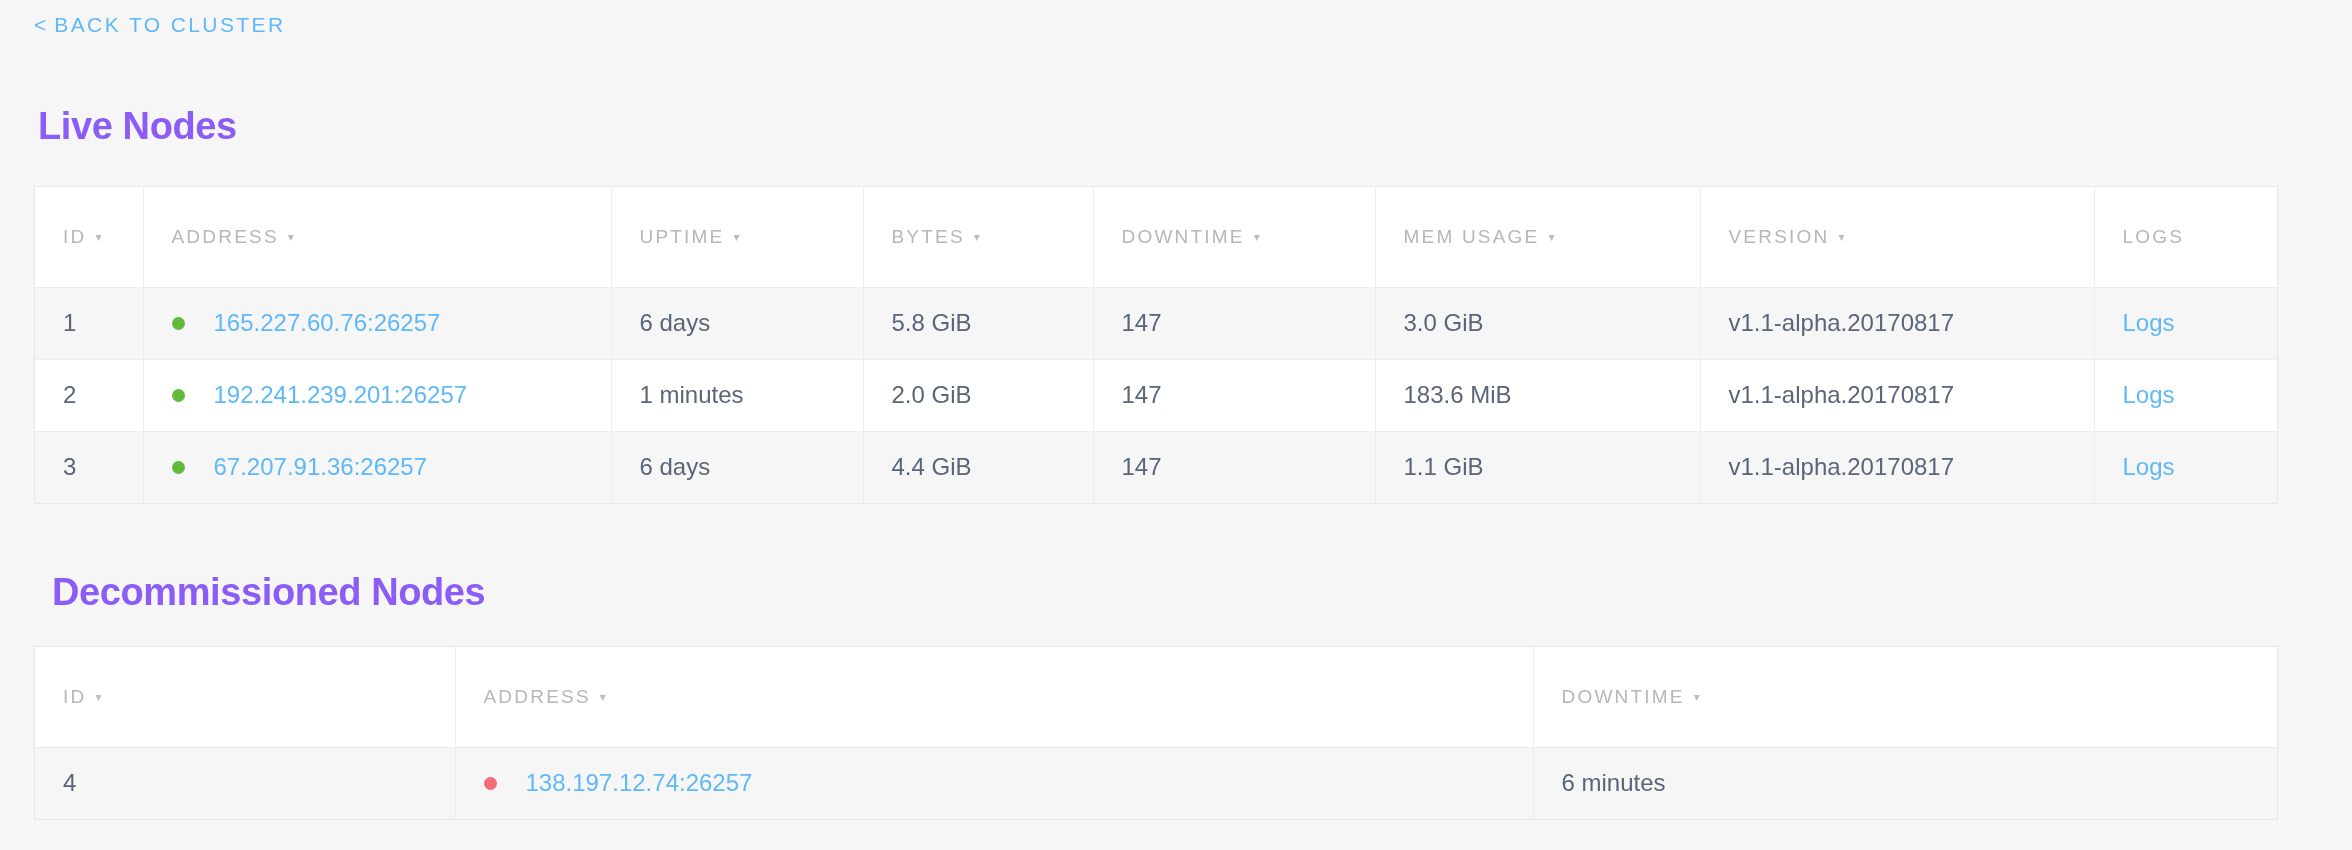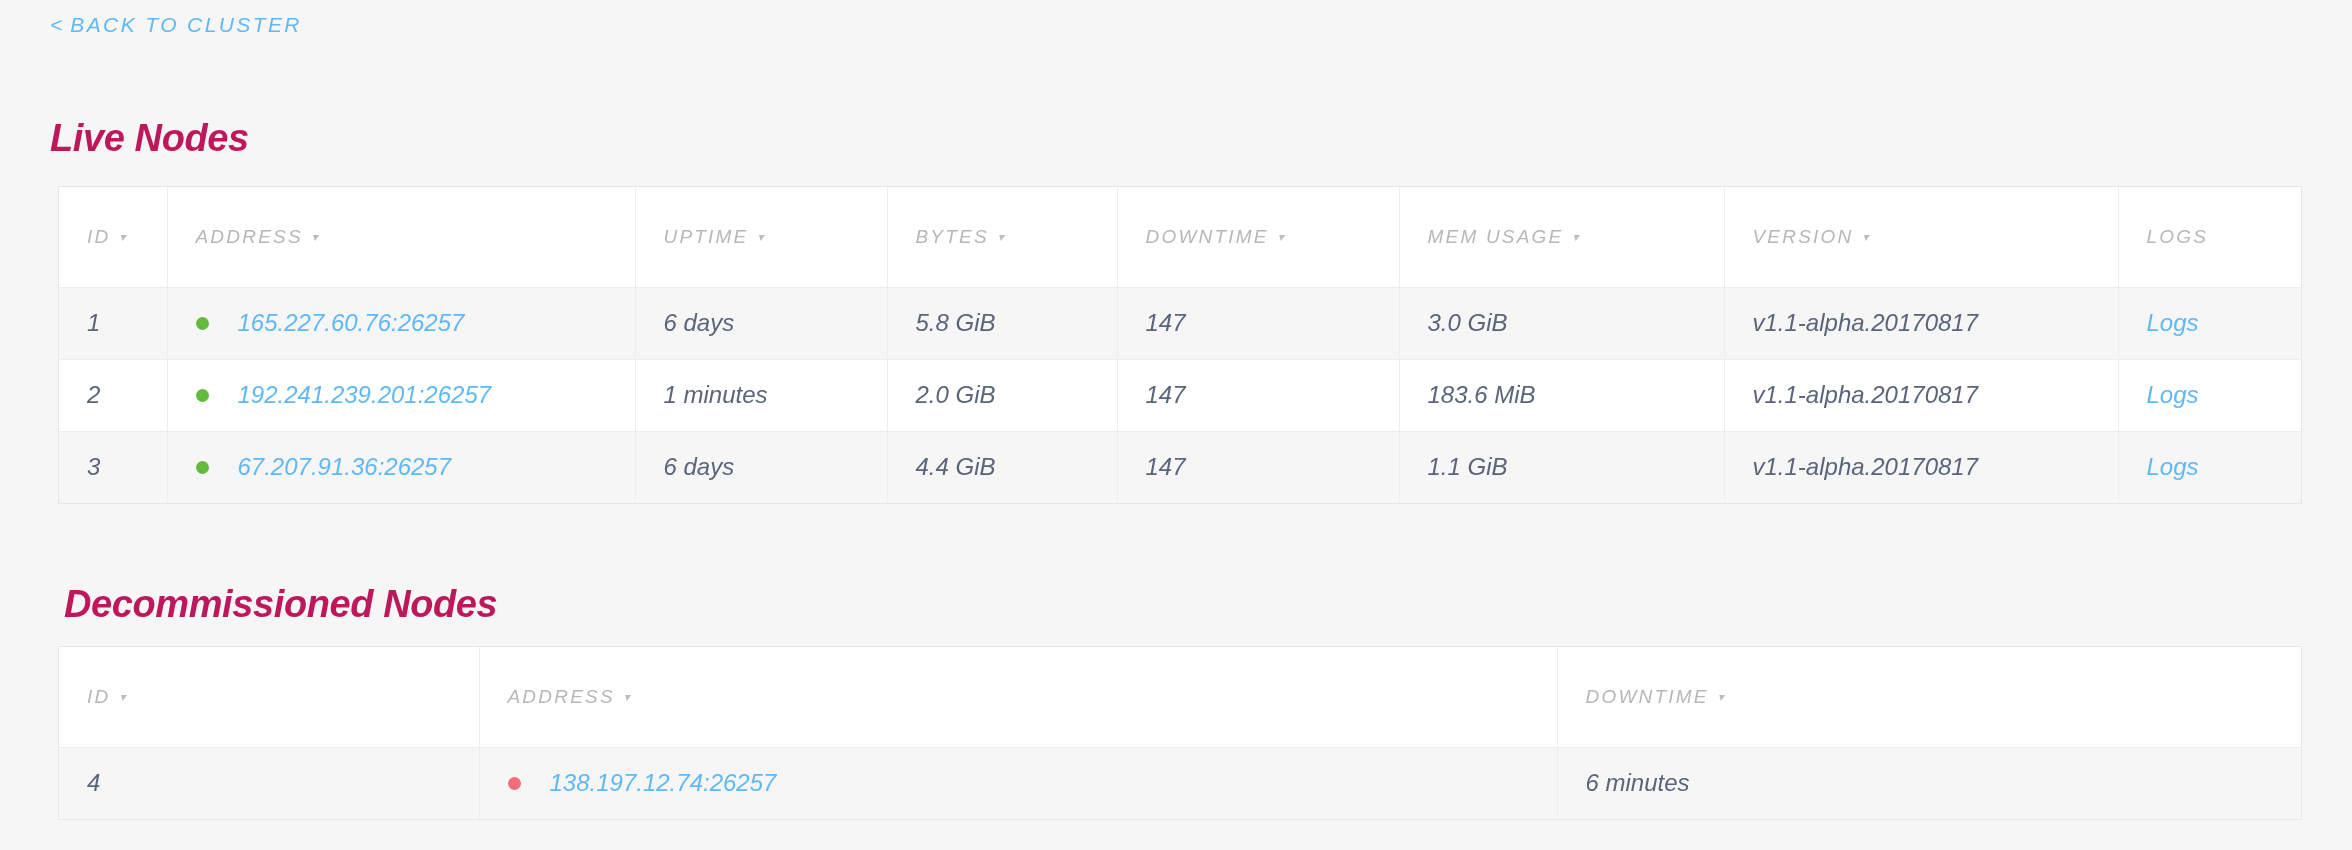--- a/index.html
+++ b/index.html
@@ -13,22 +13,21 @@
     background: #f6f6f6;
     font-family: "Liberation Sans", sans-serif;
     -webkit-font-smoothing: antialiased;
     overflow: hidden;
   }
   .page {
     position: relative;
     width: 2116px;
     height: 850px;
     box-sizing: border-box;
-    padding: 0 40px;
-    font-style: italic;
+    padding: 0 24px;
   }
 
   
   .back-link {
     display: inline-block;
     margin-top: 12px;
     margin-left: 10px;
     font-size: 21px;
     letter-spacing: 2.4px;
     font-weight: 400;
@@ -41,40 +40,39 @@
   .back-link .chev {
     display: inline-block;
     margin-right: 8px;
     font-size: 21px;
     letter-spacing: 0;
     color: #5fb8f7;
   }
 
   
   .section-title {
-    margin: 16px;
+    margin: 4px;
     padding: 0;
     font-size: 38px;
     font-weight: bold;
-    color: #be185d;
+    color: #8b5cf6;
     letter-spacing: -0.4px;
     line-height: 44px;
   }
   .title-live  { position: absolute; left: 34px; top: 100px; }
   .title-decom { position: absolute; left: 48px; top: 566px; }
 
   
   .table-wrap {
     position: absolute;
     left: 34px;
     background: #0ea5e9;
     border: 1px solid #e7e7e7;
     box-sizing: border-box;
     overflow: hidden;
-    margin-left: 24px;
   }
   .table-live  { top: 186px; width: 2244px; }
   .table-decom { top: 646px; width: 2244px; }
 
   table.nodes {
     width: 100%;
     border-collapse: collapse;
     table-layout: fixed;
   }
   table.nodes th {

